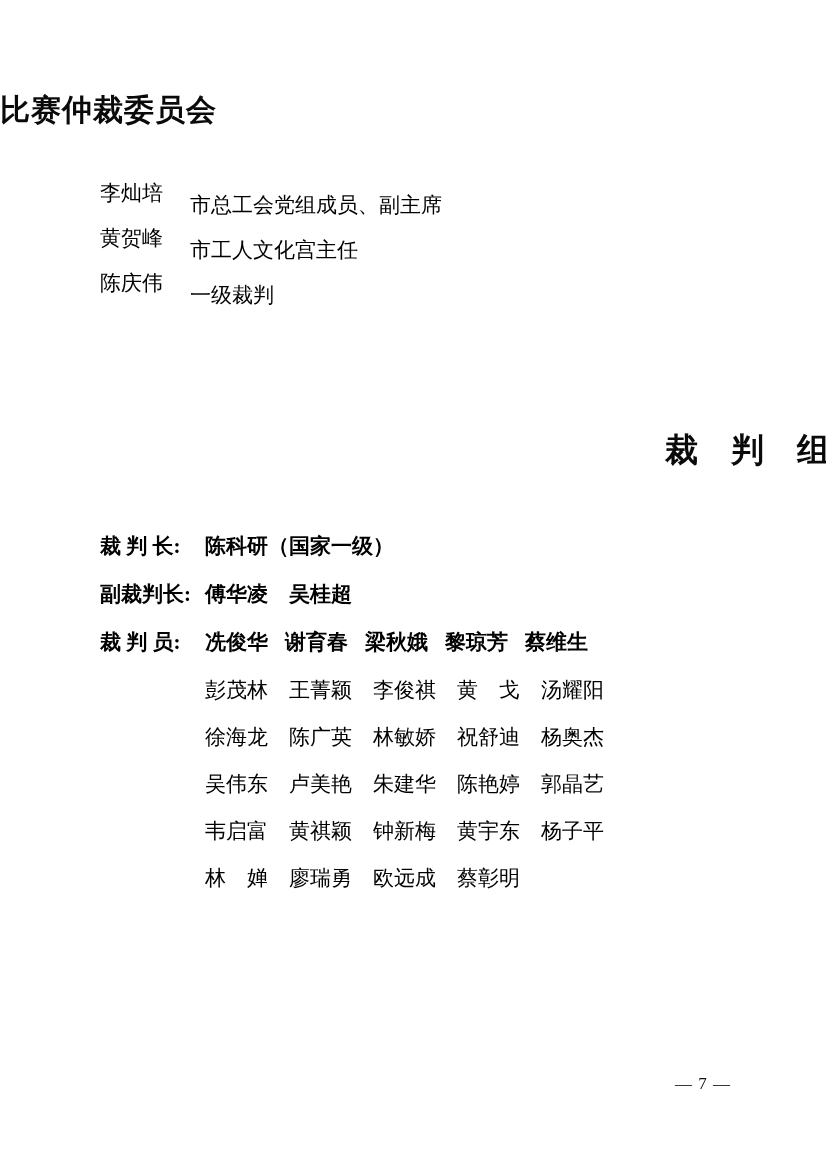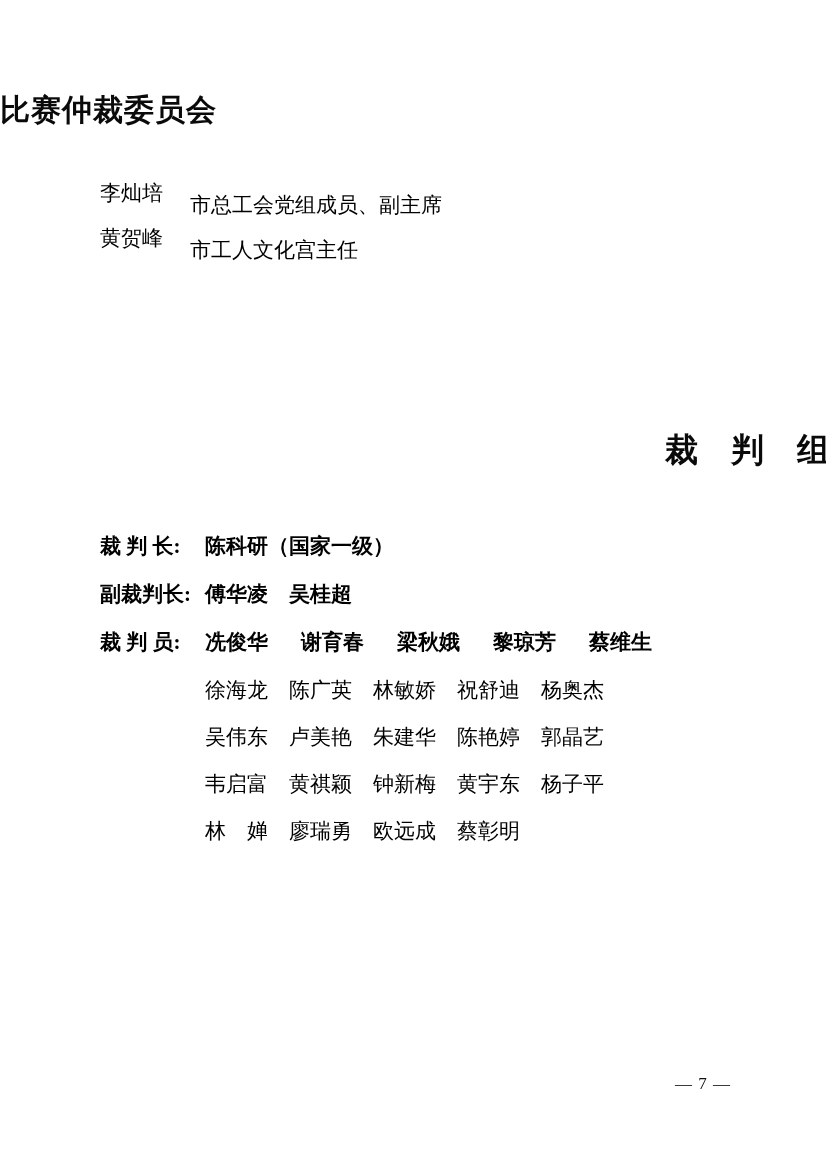--- a/index.html
+++ b/index.html
@@ -76,21 +76,21 @@
   .role-label {
     display: inline-block;
     min-width: 105px;
     white-space: pre;
   }
   .role-value {
     white-space: pre;
   }
   .names-inline {
     display: flex;
-    gap: 32px;
+    gap: 16px;
   }
   .names-row {
     display: flex;
     align-items: center;
     gap: 20px;
     height: 47px;
     margin-left: 105px;
   }
   .referee-name {
     display: inline-block;
@@ -115,20 +115,24 @@
   <h1 class="title1">比赛仲裁委员会</h1>
 
   <div class="committee">
     <div class="member-line">
       <span class="member-name">李灿培</span>
       <span class="member-role">市总工会党组成员、副主席</span>
     </div>
     <div class="member-line">
       <span class="member-name">黄贺峰</span>
       <span class="member-role">市工人文化宫主任</span>
+    </div>
+    <div class="member-line">
+      <span class="member-name">陈庆伟</span>
+      <span class="member-role">一级裁判</span>
     </div>
   </div>
 
   <h2 class="title2">裁　判　组</h2>
 
   <div class="roles">
 
     <div class="role-line">
       <span class="role-label">裁 判 长:</span>
       <span class="role-value">陈科研（国家一级）</span>
@@ -144,20 +148,27 @@
       <span class="role-label">裁 判 员:</span>
       <span class="names-inline">
         <span class="referee-name">冼俊华</span>
         <span class="referee-name">谢育春</span>
         <span class="referee-name">梁秋娥</span>
         <span class="referee-name">黎琼芳</span>
         <span class="referee-name">蔡维生</span>
       </span>
     </div>
 
+    <div class="names-row">
+      <span class="referee-name">彭茂林</span>
+      <span class="referee-name">王菁颖</span>
+      <span class="referee-name">李俊祺</span>
+      <span class="referee-name">黄　戈</span>
+      <span class="referee-name">汤耀阳</span>
+    </div>
 
     <div class="names-row">
       <span class="referee-name">徐海龙</span>
       <span class="referee-name">陈广英</span>
       <span class="referee-name">林敏娇</span>
       <span class="referee-name">祝舒迪</span>
       <span class="referee-name">杨奥杰</span>
     </div>
 
     <div class="names-row">

